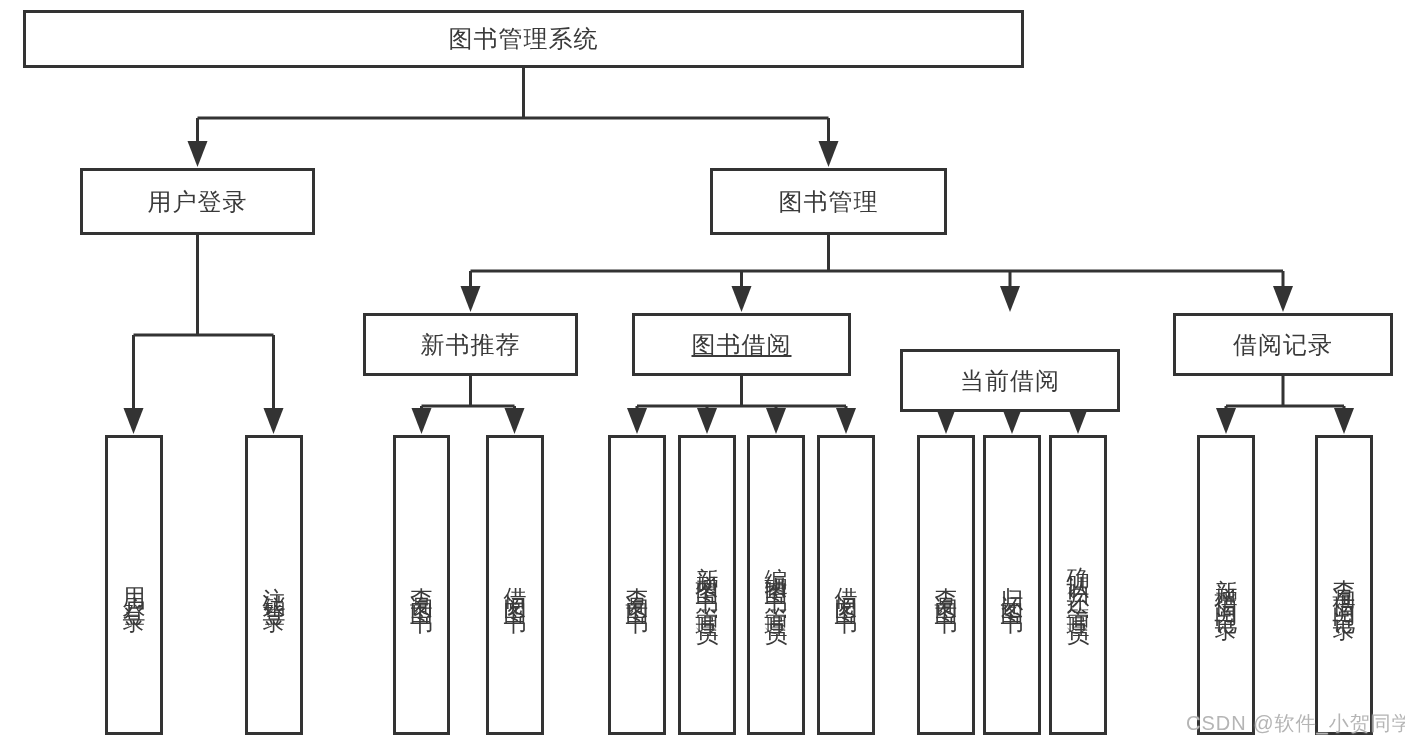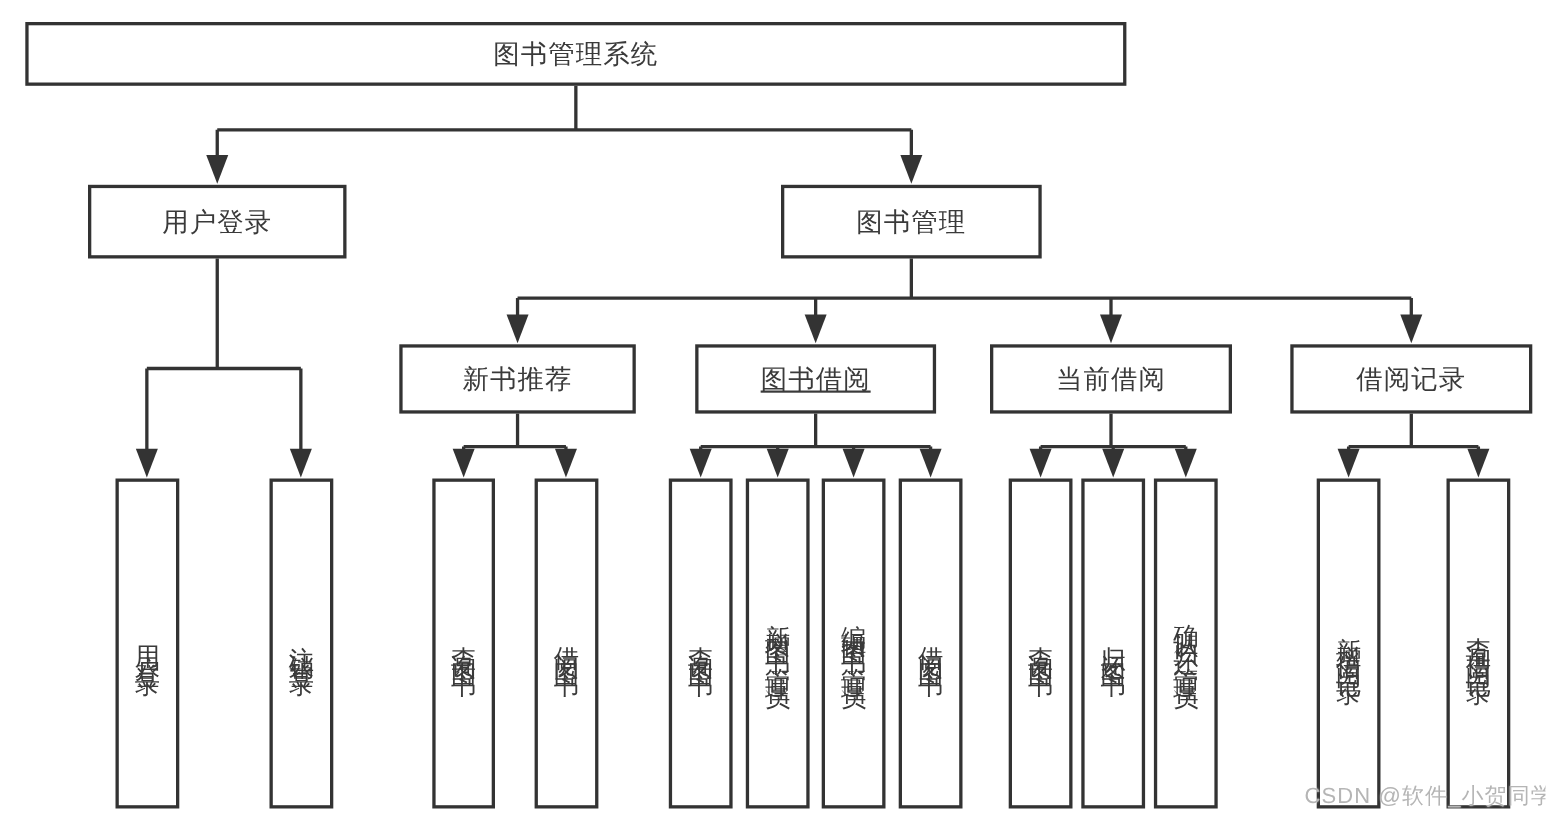--- a/index.html
+++ b/index.html
@@ -32,27 +32,27 @@
     border: 3px solid var(--line);
     background: var(--background);
     color: var(--text);
     display: flex;
     align-items: center;
     justify-content: center;
     font-size: 24px;
     letter-spacing: 1px;
     text-align: center;
   }
-  .node.root   { left: 23px;  top: 10px;  width: 1001px; height: 58px; margin-top: 10px; }
+  .node.root   { left: 23px;  top: 10px;  width: 1001px; height: 58px; }
   .node.lvl2-a { left: 80px;  top: 168px; width: 235px;  height: 67px; }
   .node.lvl2-b { left: 710px; top: 168px; width: 237px;  height: 67px; }
   .node.lvl3   { top: 313px; height: 63px; }
   .node.l3-1 { left: 363px;  width: 215px; }
   .node.l3-2 { left: 632px;  width: 219px; text-decoration: underline; }
-  .node.l3-3 { left: 900px;  width: 220px; }
+  .node.l3-3 { left: 900px;  width: 220px; margin-top: 36px; }
   .node.l3-4 { left: 1173px; width: 220px; }
   .node.leaf {
     top: 435px; height: 300px; width: 58px;
     writing-mode: vertical-lr;
     text-orientation: mixed;
     font-size: 23px;
     letter-spacing: 8px;
     line-height: 1;
   }
   .leaf.p1  { left: 105px; }

